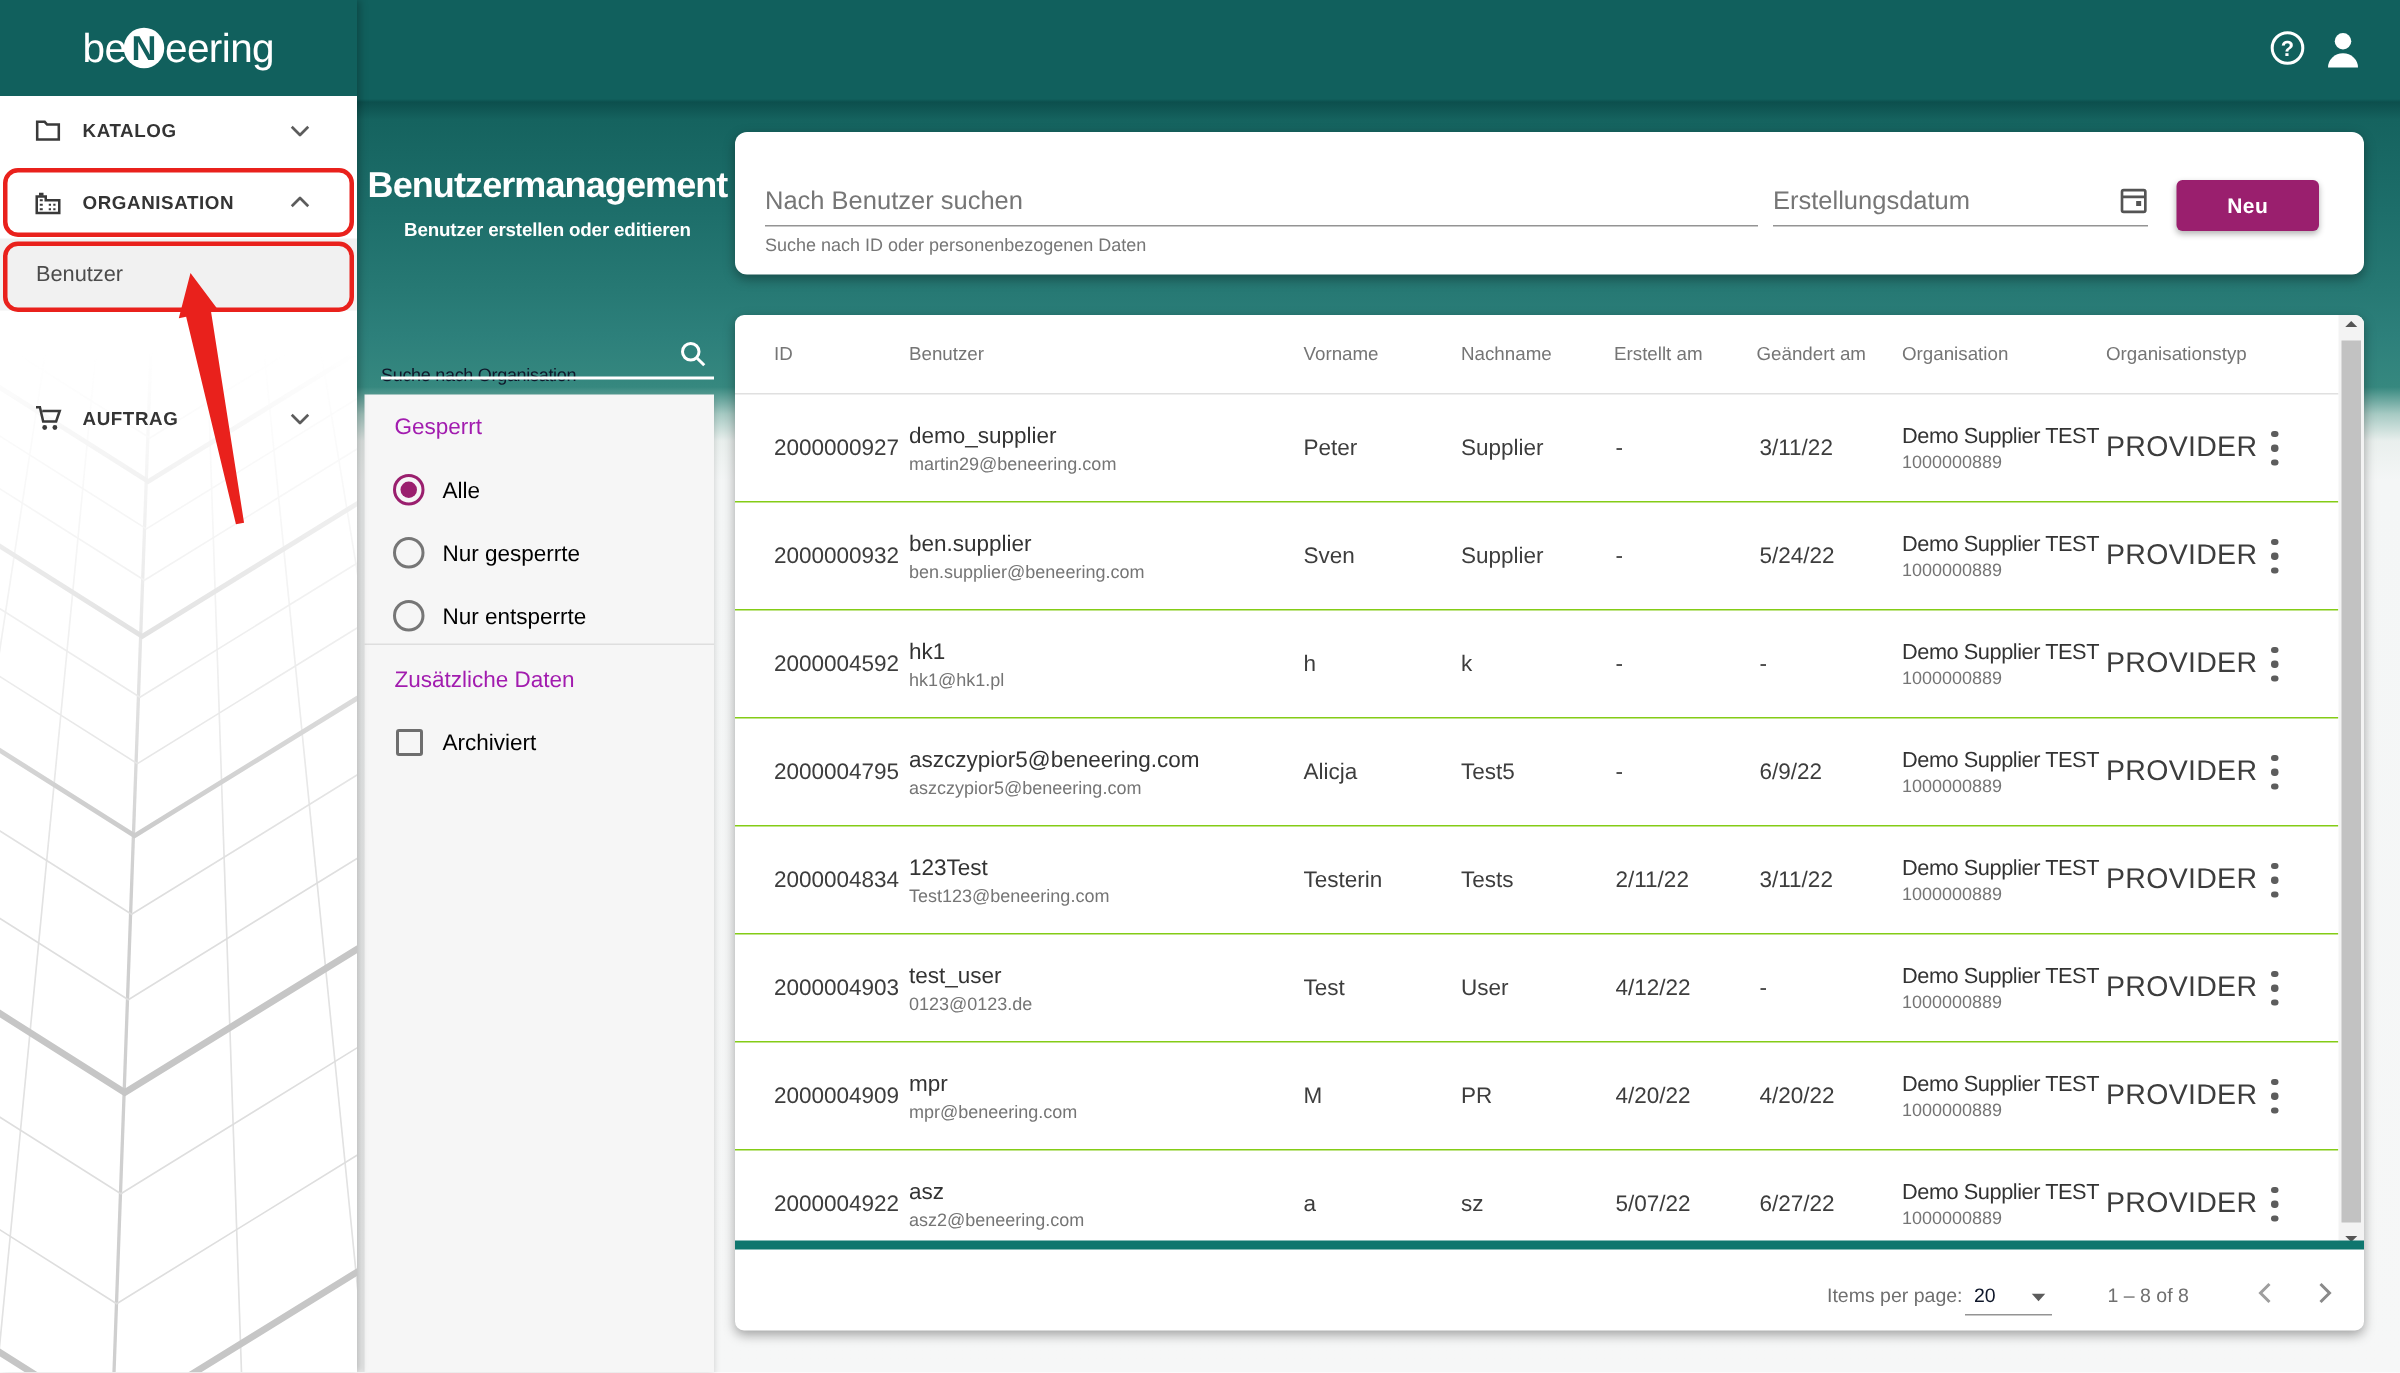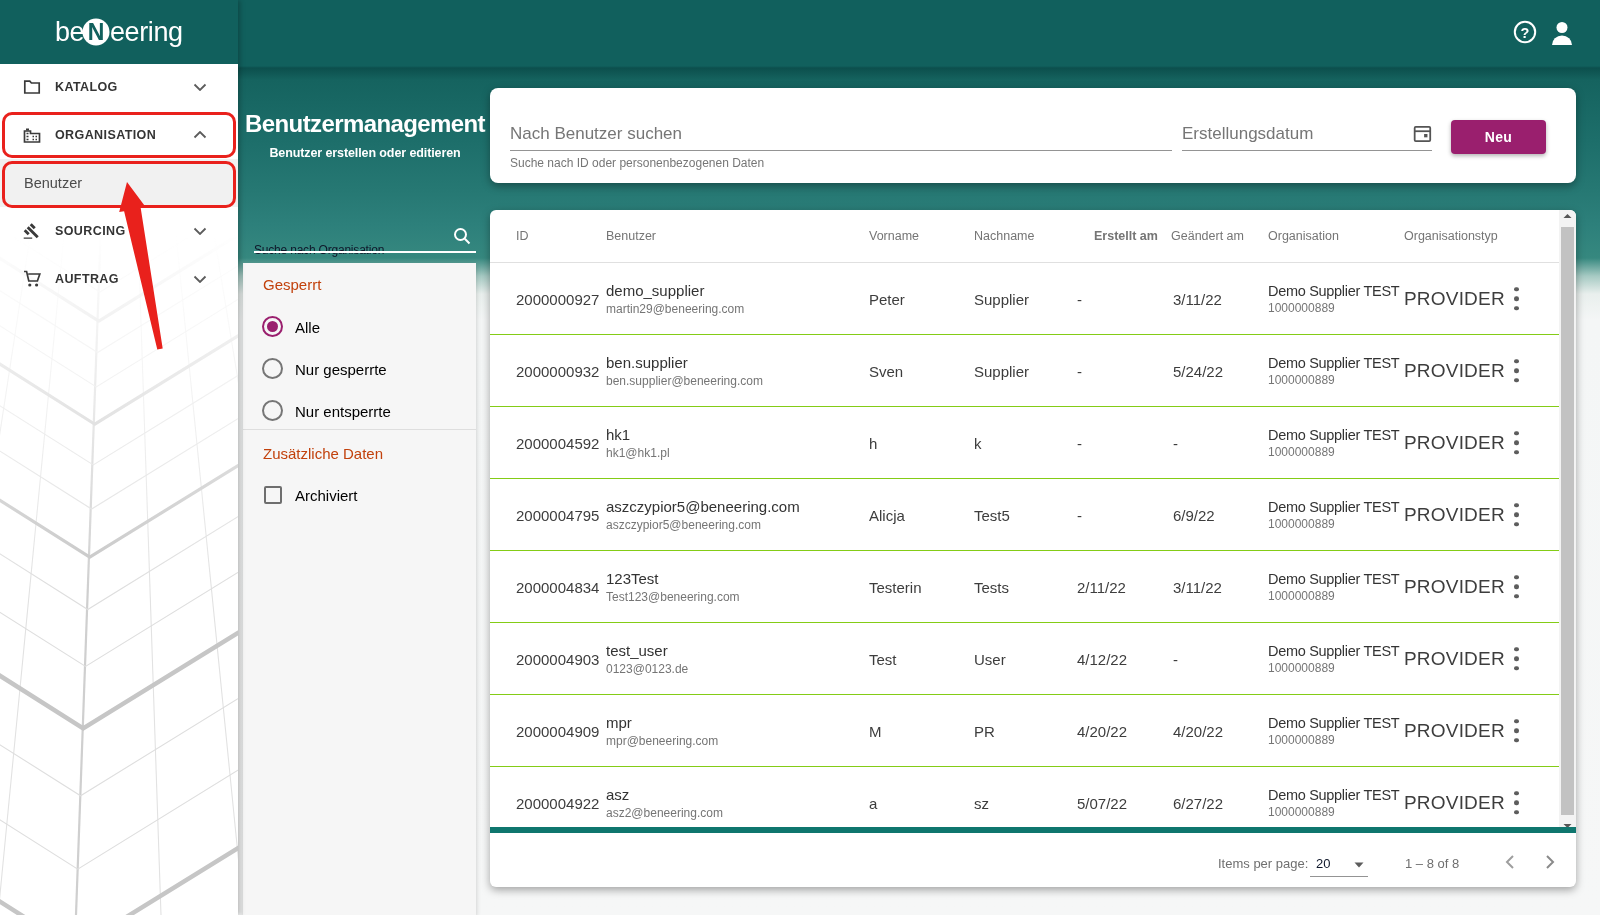--- a/index.html
+++ b/index.html
@@ -30,21 +30,21 @@
 
   
   .title { position:absolute; left:240px; top:110px; width:250px; text-align:center;
            color:#fff; font-size:24px; font-weight:700; letter-spacing:-0.6px; }
   .subtitle { position:absolute; left:240px; top:146px; width:250px; text-align:center;
            color:#fff; font-size:12.5px; font-weight:700; letter-spacing:-0.1px; }
   .orgsearch { position:absolute; left:254px; top:227px; color:#0f172a; font-size:12px; letter-spacing:-0.2px;margin-top:16px; }
   .orgline { position:absolute; left:254px; top:251px; width:222px; height:2px; background:#fff; }
   .fpanel { position:absolute; left:243px; top:263px; width:233px; height:652px; background:#f6f6f6;
             box-shadow:0 2px 5px rgba(0,0,0,0.2); }
-  .flabel { position:absolute; left:20px; color:#c2410c; font-size:15px;text-align:right; }
+  .flabel { position:absolute; left:20px; color:#a21caf; font-size:15px;text-align:right; }
   .fradio { position:absolute; left:19px; width:21px; height:21px; border-radius:50%; border:2px solid #767676; }
   .fradio.sel { border-color:#9a1f6e; }
   .fradio.sel::after { content:""; position:absolute; left:3px; top:3px; width:11px; height:11px; border-radius:50%; background:#9a1f6e; }
   .ftext { position:absolute; left:52px; font-size:15px; color:#000000; }
   .fdiv { position:absolute; left:0; top:166px; width:233px; height:1px; background:#dedede; }
   .fcheck { position:absolute; left:21px; top:223px; width:18px; height:18px; border:2px solid #6e6e6e; border-radius:2px; }
 
   
   .scard { position:absolute; left:490px; top:88px; width:1086px; height:95px; background:#fff; border-radius:8px;
            box-shadow:0 3px 8px rgba(0,0,0,0.35); }
@@ -128,21 +128,21 @@
     <rect x="10" y="9" width="3" height="3" fill="#545454"></rect>
   </svg>
 </div>
 <div class="neu">Neu</div>
 
 <div class="tcard">
   <div class="th" style="left:26px;">ID</div>
   <div class="th" style="left:116px;">Benutzer</div>
   <div class="th" style="left:379px;">Vorname</div>
   <div class="th" style="left:484px;">Nachname</div>
-  <div class="th" style="left:604px;font-weight:bold;">Erstellt am</div>
+  <div class="th" style="left:586px;">Erstellt am</div>
   <div class="th" style="left:681px;">Geändert am</div>
   <div class="th" style="left:778px;">Organisation</div>
   <div class="th" style="left:914px;">Organisationstyp</div>
   <div style="position:absolute; left:0; top:52px; width:1069px; height:1px; background:#e0e0e0;"></div>
   <div id="rows" style="position: absolute; left: 0px; top: 0px; width: 1069px; height: 617px; overflow: hidden;">
       <div class="row" style="top:53px;">
     <div class="c-id">2000000927</div>
     <div class="c-user">
           <div class="uname">demo_supplier</div>
           <div class="umail">martin29@beneering.com</div>
@@ -391,29 +391,20 @@
       <path d="M1.5 15.5 v-11 h6 v2.5 h9 v8.5 z" fill="none" stroke="#3a3a3a" stroke-width="1.7"></path>
       <path d="M3.5 7 h2 M3.5 10 h2 M3.5 13 h2 M9.5 10 h1.5 M12.5 10 h1.5 M9.5 13 h1.5 M12.5 13 h1.5" stroke="#3a3a3a" stroke-width="1.4"></path>
       <path d="M3 2 h3 v2 h-3 z" fill="#3a3a3a"></path>
     </svg>
     <span class="mlabel">ORGANISATION</span>
     <svg class="mchev" width="14" height="8" viewBox="0 0 14 8">
         <path d="M1.5 6.5 L7 1 L12.5 6.5" fill="none" stroke="#5c5c5c" stroke-width="1.8"></path>
       </svg>
   </div>
 
-  <div class="mitem" style="top:207px;">
-    <svg class="micon" width="17" height="17" viewBox="0 0 24 24">
-      <path d="M1 21h12v2H1zM5.245 8.07l2.83-2.827 14.14 14.142-2.828 2.828zM12.317 1l5.657 5.656-2.83 2.83-5.654-5.66zM3.825 9.485l5.657 5.655-2.828 2.828-5.657-5.655z" fill="#3a3a3a"></path>
-    </svg>
-    <span class="mlabel">SOURCING</span>
-    <svg class="mchev" width="14" height="8" viewBox="0 0 14 8">
-        <path d="M1.5 1.5 L7 7 L12.5 1.5" fill="none" stroke="#5c5c5c" stroke-width="1.8"></path>
-      </svg>
-  </div>
 
   <div class="mitem" style="top:255px;">
     <svg class="micon" width="19" height="18" viewBox="0 0 19 18">
       <path d="M1 1.5 h2.6 l2.2 9.5 h8.6 l2.4 -7 h-11.6" fill="none" stroke="#3a3a3a" stroke-width="1.7"></path>
       <circle cx="6.8" cy="15" r="1.6" fill="#3a3a3a"></circle>
       <circle cx="13.6" cy="15" r="1.6" fill="#3a3a3a"></circle>
     </svg>
     <span class="mlabel">AUFTRAG</span>
     <svg class="mchev" width="14" height="8" viewBox="0 0 14 8">
         <path d="M1.5 1.5 L7 7 L12.5 1.5" fill="none" stroke="#5c5c5c" stroke-width="1.8"></path>

